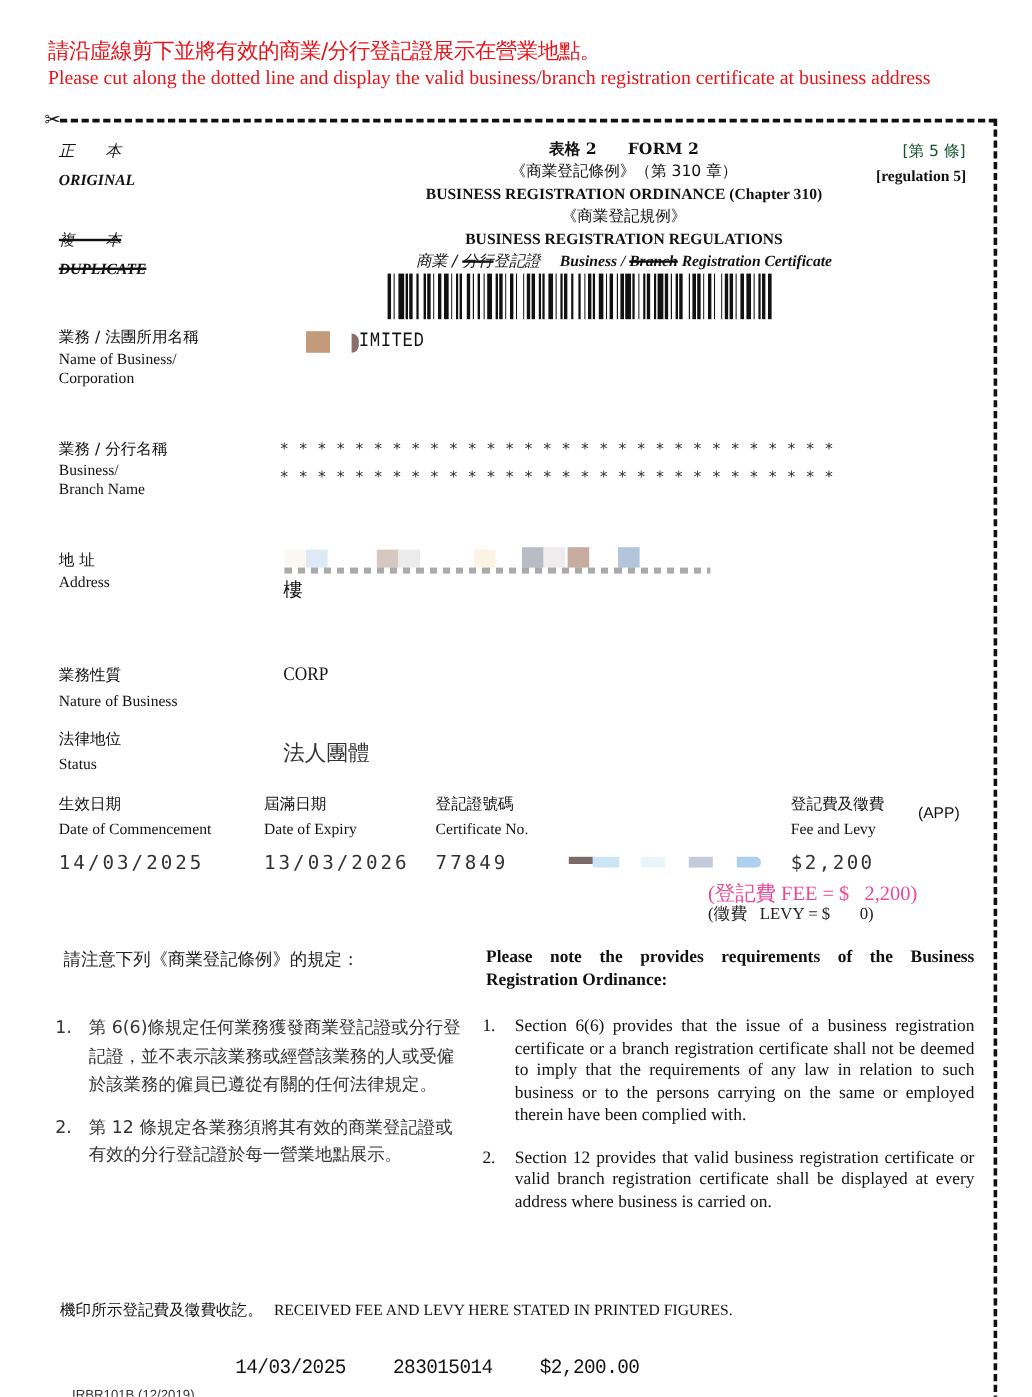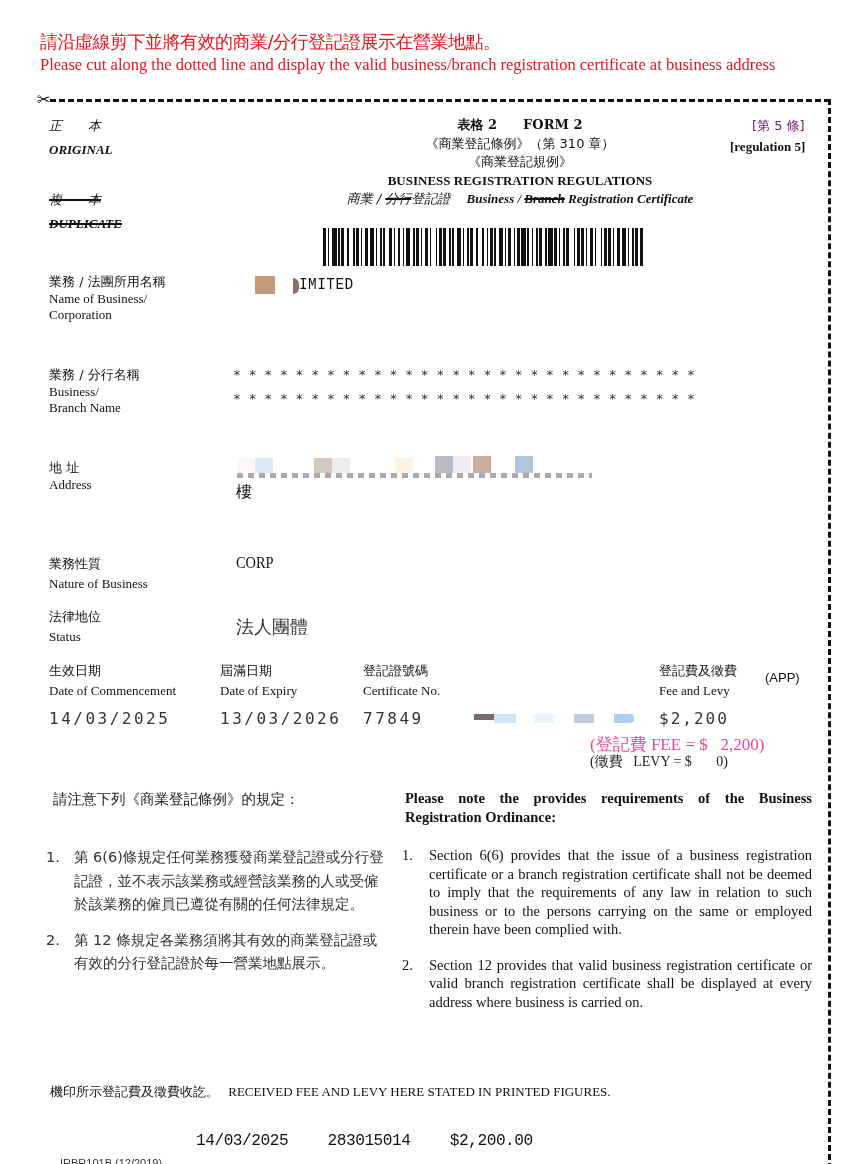--- a/index.html
+++ b/index.html
@@ -40,30 +40,31 @@
 <div class="abs cut-right"></div>
 
 <div class="abs zh-sm ital" style="left:49px;top:117px;">正　　本</div>
 <div class="abs bold ital" style="left:49px;top:142px;font-size:13px;">ORIGINAL</div>
 <div class="abs zh-sm ital strike" style="left:49px;top:191px;">複　　本</div>
 <div class="abs bold ital strike" style="left:49px;top:216px;font-size:13px;">DUPLICATE</div>
 
 <div class="abs center-hdr">
   <div class="bold" style="font-family:'DejaVu Serif',serif;">表格 2　　FORM 2</div>
   <div class="zh-sm">《商業登記條例》（第 310 章）</div>
+  <div class="bold">BUSINESS REGISTRATION ORDINANCE (Chapter 310)</div>
   <div class="zh-sm">《商業登記規例》</div>
   <div class="bold">BUSINESS REGISTRATION REGULATIONS</div>
   <div style="white-space:nowrap;">
     <span class="zh-sm ital">商業 / </span><span class="zh-sm ital strike">分行</span><span class="zh-sm ital">登記證</span>
     &nbsp;&nbsp;&nbsp;
     <span class="bold ital">Business / </span><span class="bold ital strike">Branch</span><span class="bold ital"> Registration Certificate</span>
   </div>
 </div>
 
-<div class="abs zh-sm" style="left:752px;top:117px;color:#701a75;">[第 5 條]</div>
+<div class="abs zh-sm" style="left:752px;top:117px;color:#14532d;">[第 5 條]</div>
 <div class="abs en-sm" style="left:730px;top:139px;font-weight:bold;">[regulation 5]</div>
 
 <div class="abs barcode" id="barcode">
     <span style="width: 3px; background: rgb(17, 17, 17);"></span>
     <span style="width: 1.5px; background: rgb(255, 255, 255);"></span>
     <span style="width: 1.5px; background: rgb(17, 17, 17);"></span>
     <span style="width: 3px; background: rgb(255, 255, 255);"></span>
     <span style="width: 4.5px; background: rgb(17, 17, 17);"></span>
     <span style="width: 1.5px; background: rgb(255, 255, 255);"></span>
     <span style="width: 1.5px; background: rgb(17, 17, 17);"></span>

